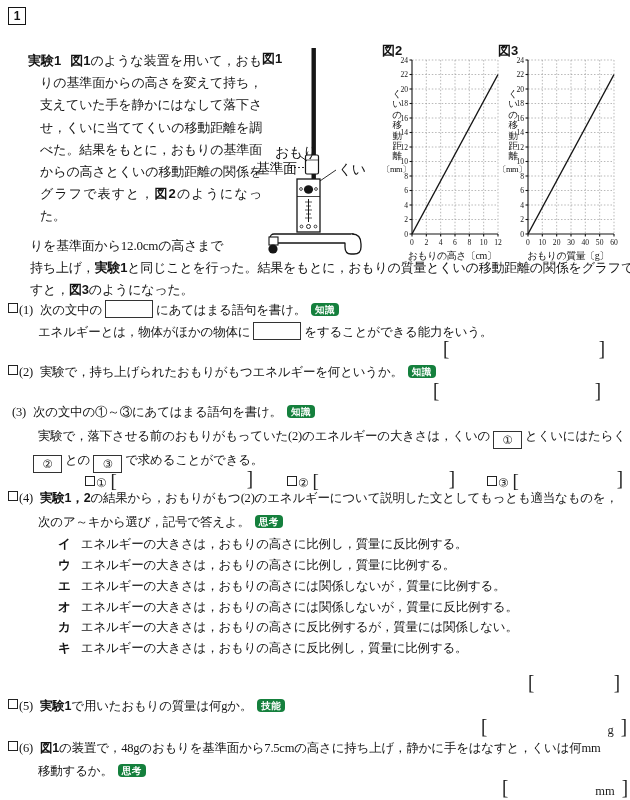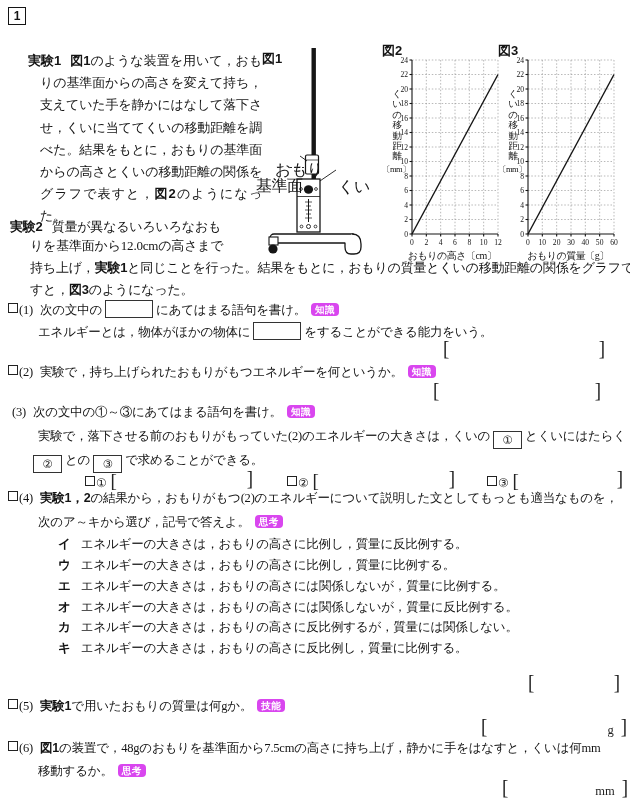--- a/index.html
+++ b/index.html
@@ -17,36 +17,36 @@
 
   
   .exp1{left:40px;top:50px;width:222px;text-indent:-12px;line-height:22.2px;text-align:justify;letter-spacing:-0.2px;}
   .expline{letter-spacing:-0.2px;white-space:nowrap;}
 
   
   .fig1{left:256px;top:46px;width:132px;height:214px;}
   .fig-title{position:absolute;left:0;top:0;font-family:"Liberation Sans",sans-serif;font-weight:700;font-size:13px;}
   .fig1 .fig-title{left:6px;top:4px;}
   .fig1 svg{position:absolute;left:0;top:0;}
-  .f1lab{position:absolute;font-size:16px;letter-spacing:-0.5px;margin-top:16px;}
+  .f1lab{position:absolute;font-size:14px;letter-spacing:-0.5px;}
 
   
   .graph-block{position:absolute;width:132px;height:222px;}
   .graph-block .fig-title{left:0;top:0;}
   .chart-svg{position:absolute;left:0;top:12px;}
   .ylab{position:absolute;left:9px;top:47px;width:11px;font-size:9.5px;line-height:10.4px;
         word-break:break-all;text-align:right;letter-spacing:0;}
   .yunit{position:absolute;left:0px;top:122px;font-size:8.5px;letter-spacing:-0.5px;}
   .xlab{position:absolute;left:16px;top:207px;width:108px;text-align:center;font-size:10px;letter-spacing:-0.5px;}
 
   
   .q{letter-spacing:-0.2px;white-space:nowrap;font-size:12.5px;}
   .qnum{margin-right:7px;}
   .chk{display:inline-block;width:8px;height:8px;border:1.1px solid #222;margin-right:1px;vertical-align:1px;}
-  .badge{display:inline-block;background:#d946ef;color:#fff;font-family:"Liberation Sans",sans-serif;
+  .badge{display:inline-block;background:#15803d;color:#fff;font-family:"Liberation Sans",sans-serif;
          font-weight:700;font-size:9.5px;line-height:13px;padding:0 4px;border-radius:4px;
          vertical-align:1.5px;margin-left:5px;letter-spacing:0.5px;}
   .blank{display:inline-block;border:1px solid #333;height:16px;vertical-align:-4px;margin:0 3px;background:#fff;}
   .blank.w{width:46px;}
   .blank.n{width:27px;text-align:center;font-size:11.5px;line-height:16px;}
   .circ{font-size:12px;margin-right:4px;}
 
   .ans{position:absolute;display:flex;justify-content:space-between;font-size:19px;line-height:20px;color:#222;}
   .ans .br{font-family:"Liberation Serif",serif;transform:scaleY(1.15);}
   .ans .rg{display:flex;align-items:flex-start;}
@@ -58,21 +58,20 @@
 </style>
 </head>
 <body>
 
 <div class="page">
 
   <span class="qbox">1</span>
 
   <div class="abs exp1"><span class="seg-b explabel">実験1</span><span><span class="seg-b">図1</span><span>のような装置を用いて，おもりの基準面からの高さを変えて持ち，支えていた手を静かにはなして落下させ，くいに当ててくいの移動距離を調べた。結果をもとに，おもりの基準面からの高さとくいの移動距離の関係をグラフで表すと，</span><span class="seg-b">図2</span><span>のようになった。</span></span></div>
 
-  <div class="abs expline" style="left:10px;top:218px;"><span class="seg-b explabel">実験2</span><span>質量が異なるいろいろなおも</span></div>
   <div class="abs expline" style="left:30px;top:237px;text-align:right;">りを基準面から12.0cmの高さまで</div>
   <div class="abs expline" style="left:30px;top:259px;"><span>持ち上げ，</span><span class="seg-b">実験1</span><span>と同じことを行った。結果をもとに，おもりの質量とくいの移動距離の関係をグラフで表</span></div>
   <div class="abs expline" style="left:30px;top:281px;"><span>すと，</span><span class="seg-b">図3</span><span>のようになった。</span></div>
 
   <div class="abs fig1">
     <svg width="132" height="214" viewBox="0 0 132 214">
 
       <rect x="55.5" y="2" width="4.4" height="150" fill="#161616"></rect>
 
       <rect x="49.5" y="109" width="13" height="19" rx="1.5" fill="#ffffff" stroke="#161616" stroke-width="1.2"></rect>

